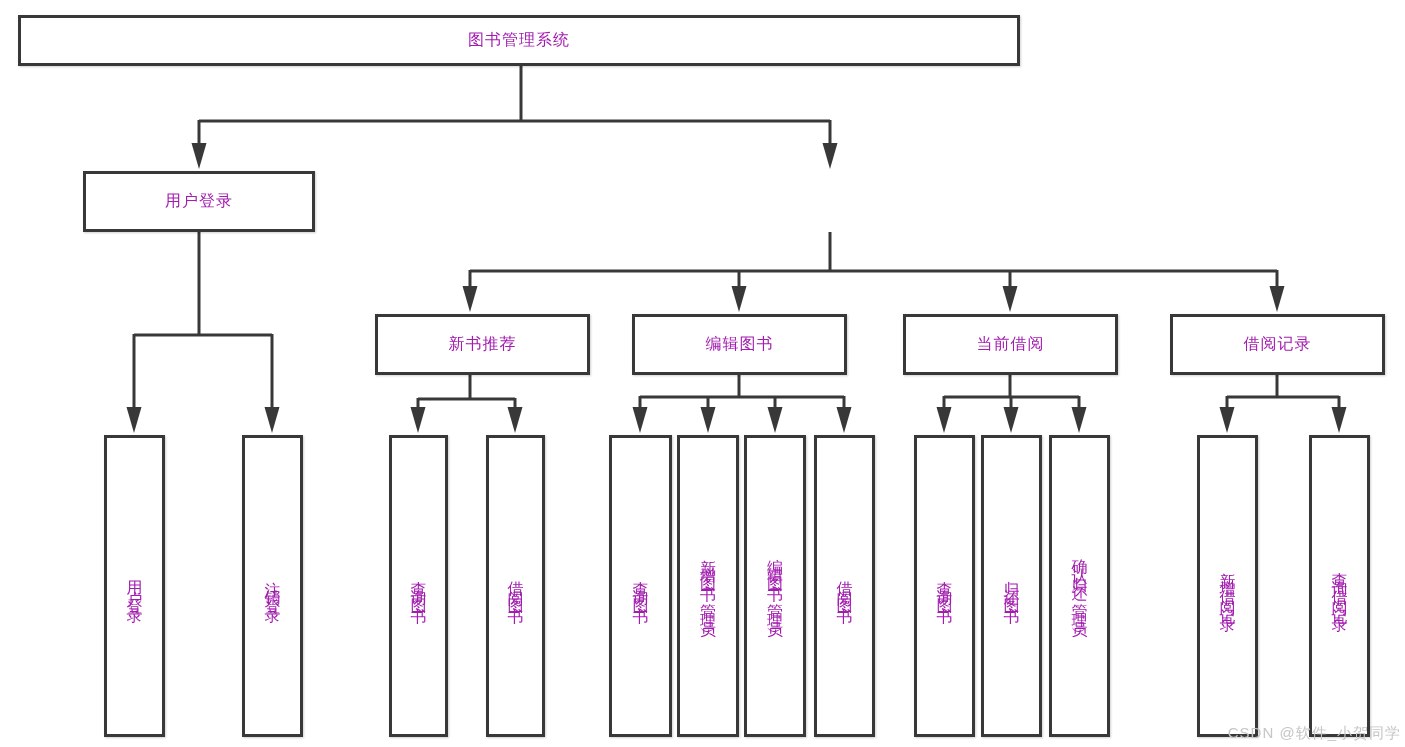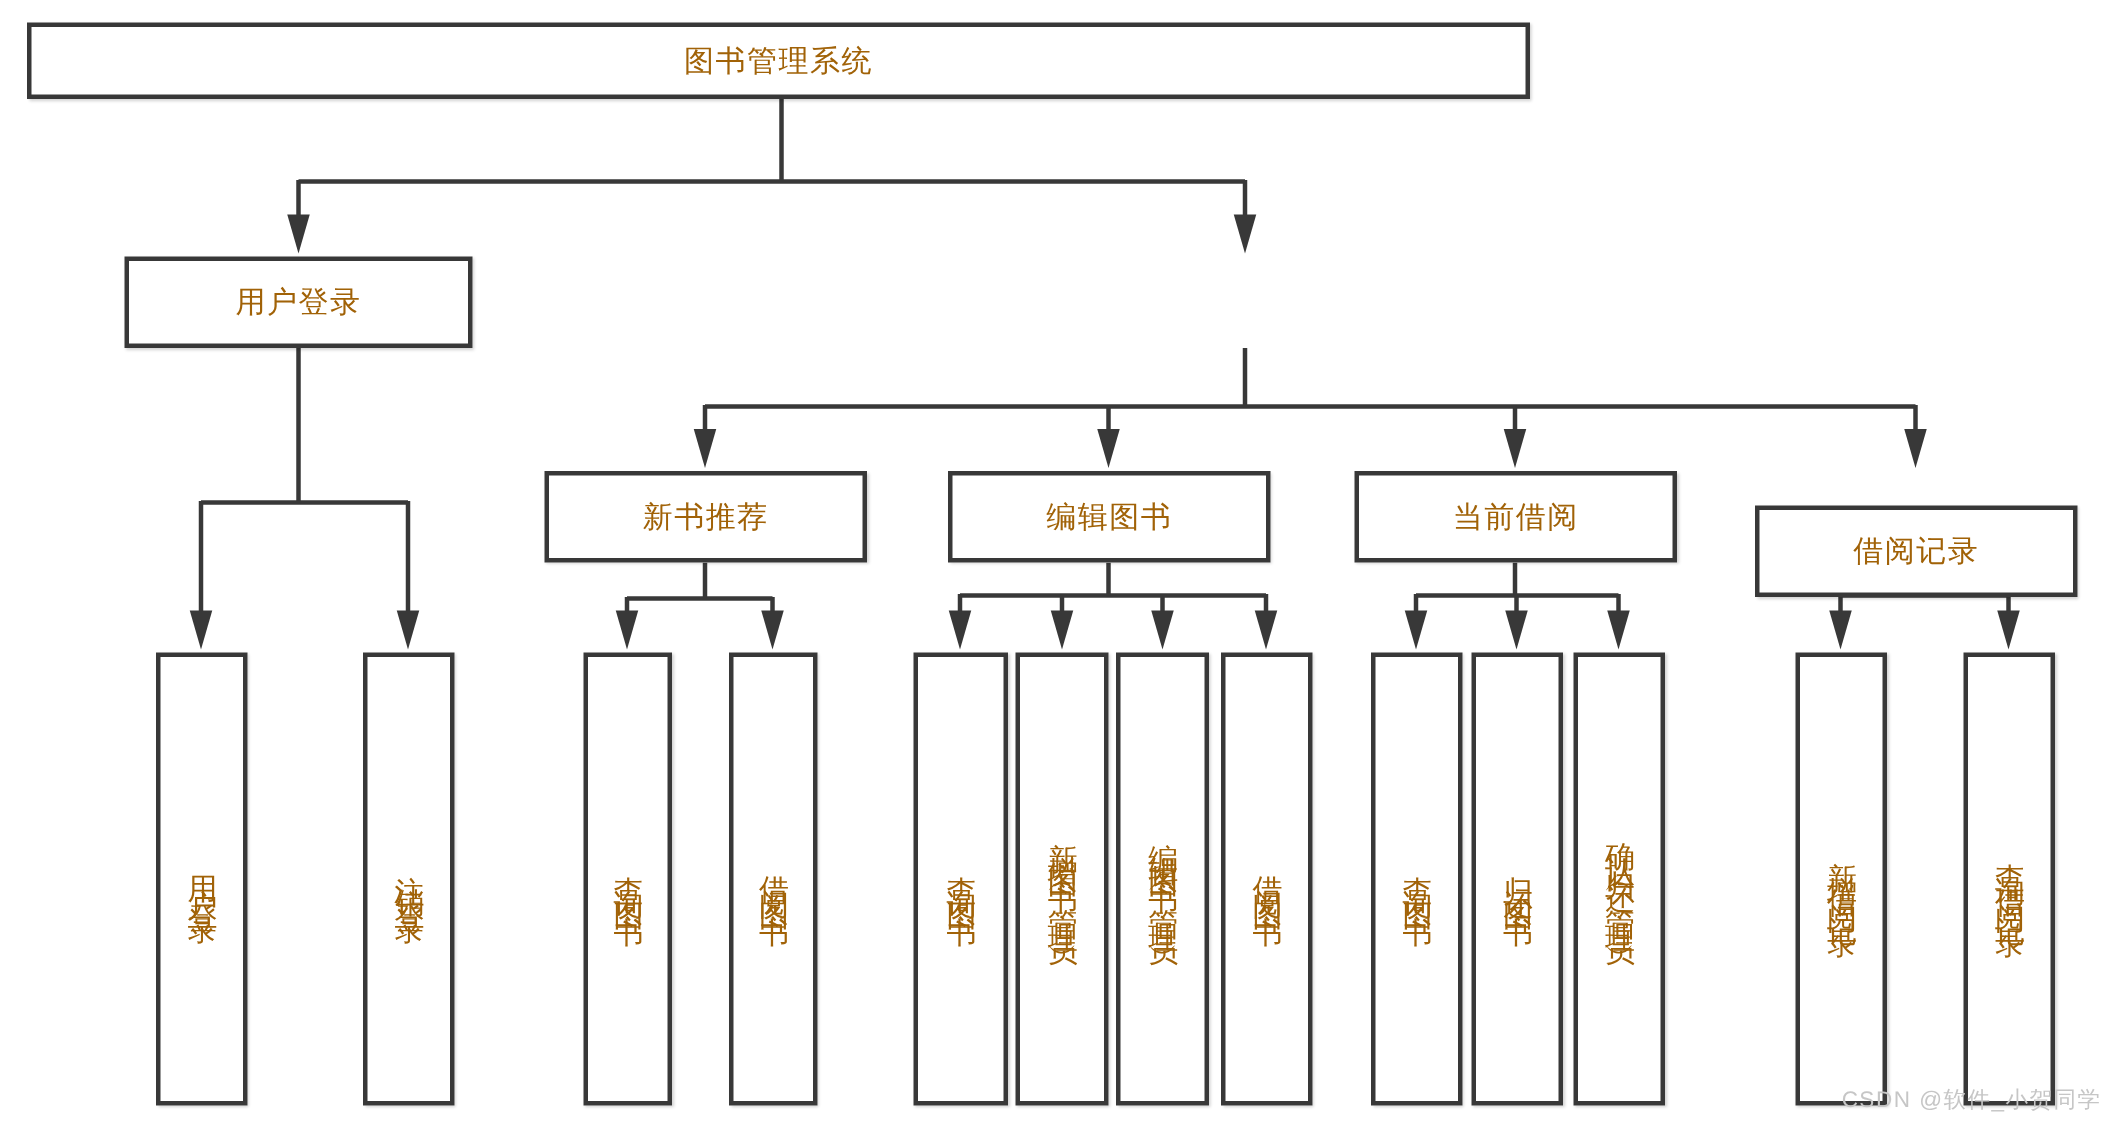--- a/index.html
+++ b/index.html
@@ -21,25 +21,25 @@
     position: absolute;
     left: 0;
     top: 0;
     z-index: 1;
   }
   .node {
     position: absolute;
     box-sizing: border-box;
     background: #ffffff;
     border: 3px solid #383838;
-    color: #a16207;
+    color: #a21caf;
     display: flex;
     align-items: center;
     justify-content: center;
-    font-size: 20px;
+    font-size: 16px;
     z-index: 2;
     box-shadow: 1px 1px 2px rgba(0,0,0,0.18);
   }
   .h-node {
     letter-spacing: 1px;
     white-space: nowrap;
   }
   .v-node {
     top: 435px;
     height: 302px;
@@ -131,24 +131,24 @@
       <polygon points="1071.5,407 1086.5,407 1079,433"></polygon>
       <polygon points="1219.5,407 1234.5,407 1227,433"></polygon>
       <polygon points="1331.5,407 1346.5,407 1339,433"></polygon>
     </g>
   </svg>
 
   <div class="node h-node" style="left:18px; top:15px; width:1002px; height:51px;">图书管理系统</div>
 
   <div class="node h-node" style="left:83px; top:171px; width:232px; height:61px;">用户登录</div>
 
-  <div class="node h-node" style="left:363px; top:314px; width:215px; height:61px;">新书推荐</div>
+  <div class="node h-node" style="left:375px; top:314px; width:215px; height:61px;">新书推荐</div>
   <div class="node h-node" style="left:632px; top:314px; width:215px; height:61px;">编辑图书</div>
   <div class="node h-node" style="left:903px; top:314px; width:215px; height:61px;">当前借阅</div>
-  <div class="node h-node" style="left:1170px; top:314px; width:215px; height:61px;margin-top:23px;">借阅记录</div>
+  <div class="node h-node" style="left:1170px; top:314px; width:215px; height:61px;">借阅记录</div>
 
   <div class="node v-node" style="left:104px;">用户登录</div>
   <div class="node v-node" style="left:242px;">注销登录</div>
 
   <div class="node v-node" style="left:389px; width:59px;">查询图书</div>
   <div class="node v-node" style="left:486px; width:59px;">借阅图书</div>
 
   <div class="node v-node" style="left:609px; width:63px;">查询图书</div>
   <div class="node v-node" style="left:677px; width:62px;">新增图书（管理员）</div>
   <div class="node v-node" style="left:744px; width:62px;">编辑图书（管理员）</div>

